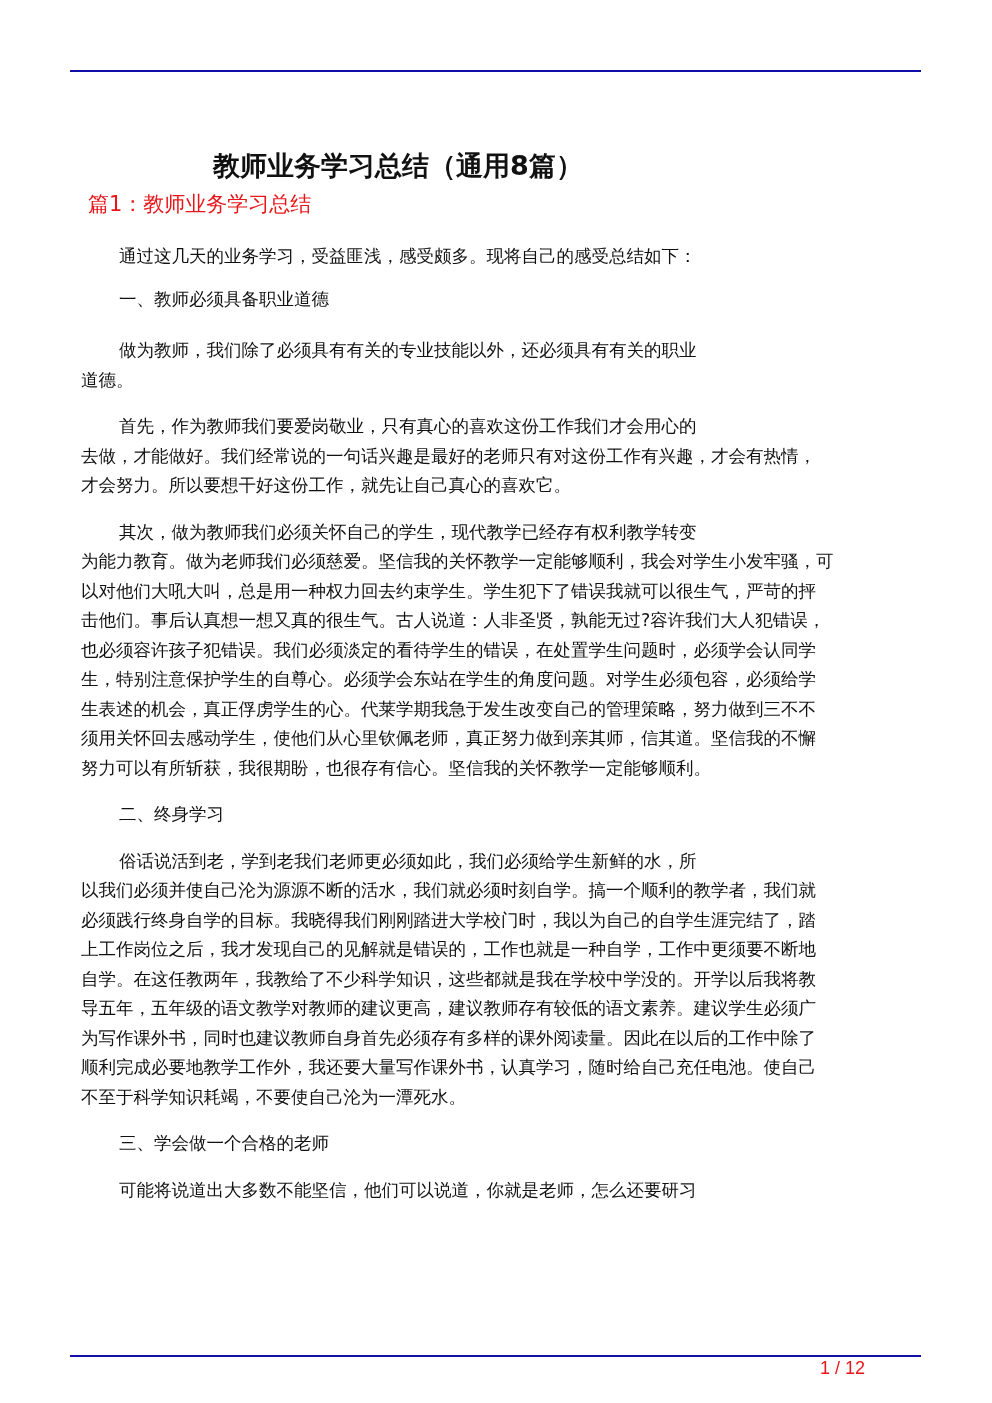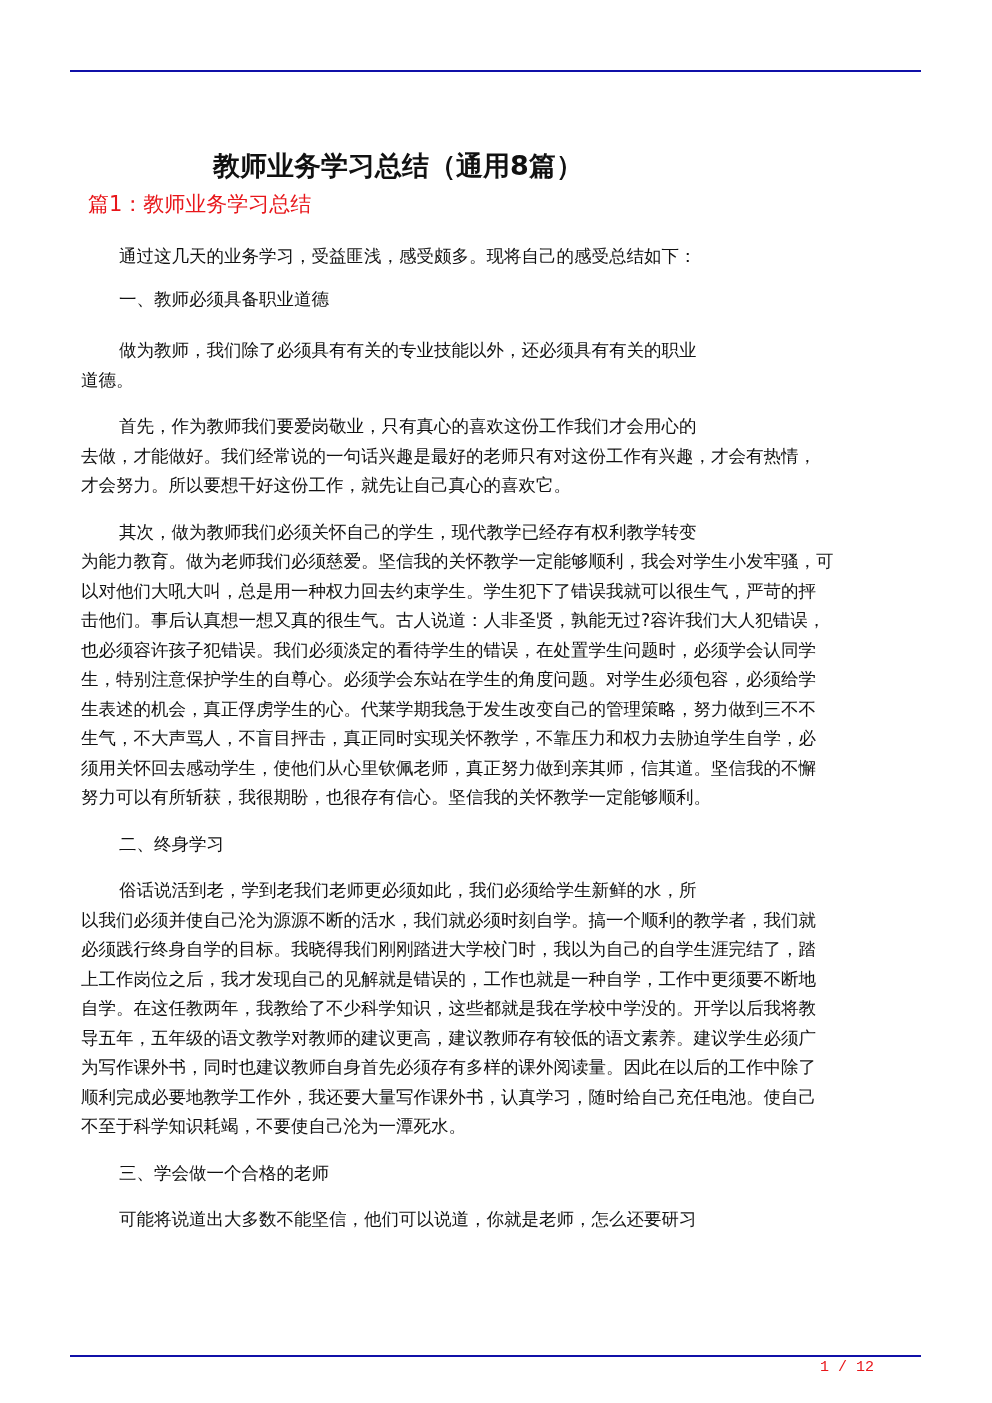--- a/index.html
+++ b/index.html
@@ -60,22 +60,22 @@
       height: 29.5px;
     }
     .para .line.indent {
       padding-left: 38px;
     }
     .page-number {
       position: absolute;
       top: 1356px;
       left: 820px;
       width: 70px;
-      font-family: Liberation Mono, monospace;
-      font-size: 15px;
+      font-family: Liberation Sans, sans-serif;
+      font-size: 18px;
       line-height: 24px;
       color: #e8161a;
       text-align: left;
     }
   </style>
 </head>
 <body>
 
 <div class="rule top"></div>
 
@@ -105,21 +105,20 @@
   </p>
 
   <p class="para" style="margin-top:17px;">
     <span class="line indent">其次，做为教师我们必须关怀自己的学生，现代教学已经存有权利教学转变</span>
     <span class="line">为能力教育。做为老师我们必须慈爱。坚信我的关怀教学一定能够顺利，我会对学生小发牢骚，可</span>
     <span class="line">以对他们大吼大叫，总是用一种权力回去约束学生。学生犯下了错误我就可以很生气，严苛的抨</span>
     <span class="line">击他们。事后认真想一想又真的很生气。古人说道：人非圣贤，孰能无过?容许我们大人犯错误，</span>
     <span class="line">也必须容许孩子犯错误。我们必须淡定的看待学生的错误，在处置学生问题时，必须学会认同学</span>
     <span class="line">生，特别注意保护学生的自尊心。必须学会东站在学生的角度问题。对学生必须包容，必须给学</span>
     <span class="line">生表述的机会，真正俘虏学生的心。代莱学期我急于发生改变自己的管理策略，努力做到三不不</span>
-    <span class="line">生气，不大声骂人，不盲目抨击，真正同时实现关怀教学，不靠压力和权力去胁迫学生自学，必</span>
     <span class="line">须用关怀回去感动学生，使他们从心里钦佩老师，真正努力做到亲其师，信其道。坚信我的不懈</span>
     <span class="line">努力可以有所斩获，我很期盼，也很存有信心。坚信我的关怀教学一定能够顺利。</span>
   </p>
 
   <p class="para" style="margin-top:17px;">
     <span class="line indent">二、终身学习</span>
   </p>
 
   <p class="para" style="margin-top:17px;">
     <span class="line indent">俗话说活到老，学到老我们老师更必须如此，我们必须给学生新鲜的水，所</span>

